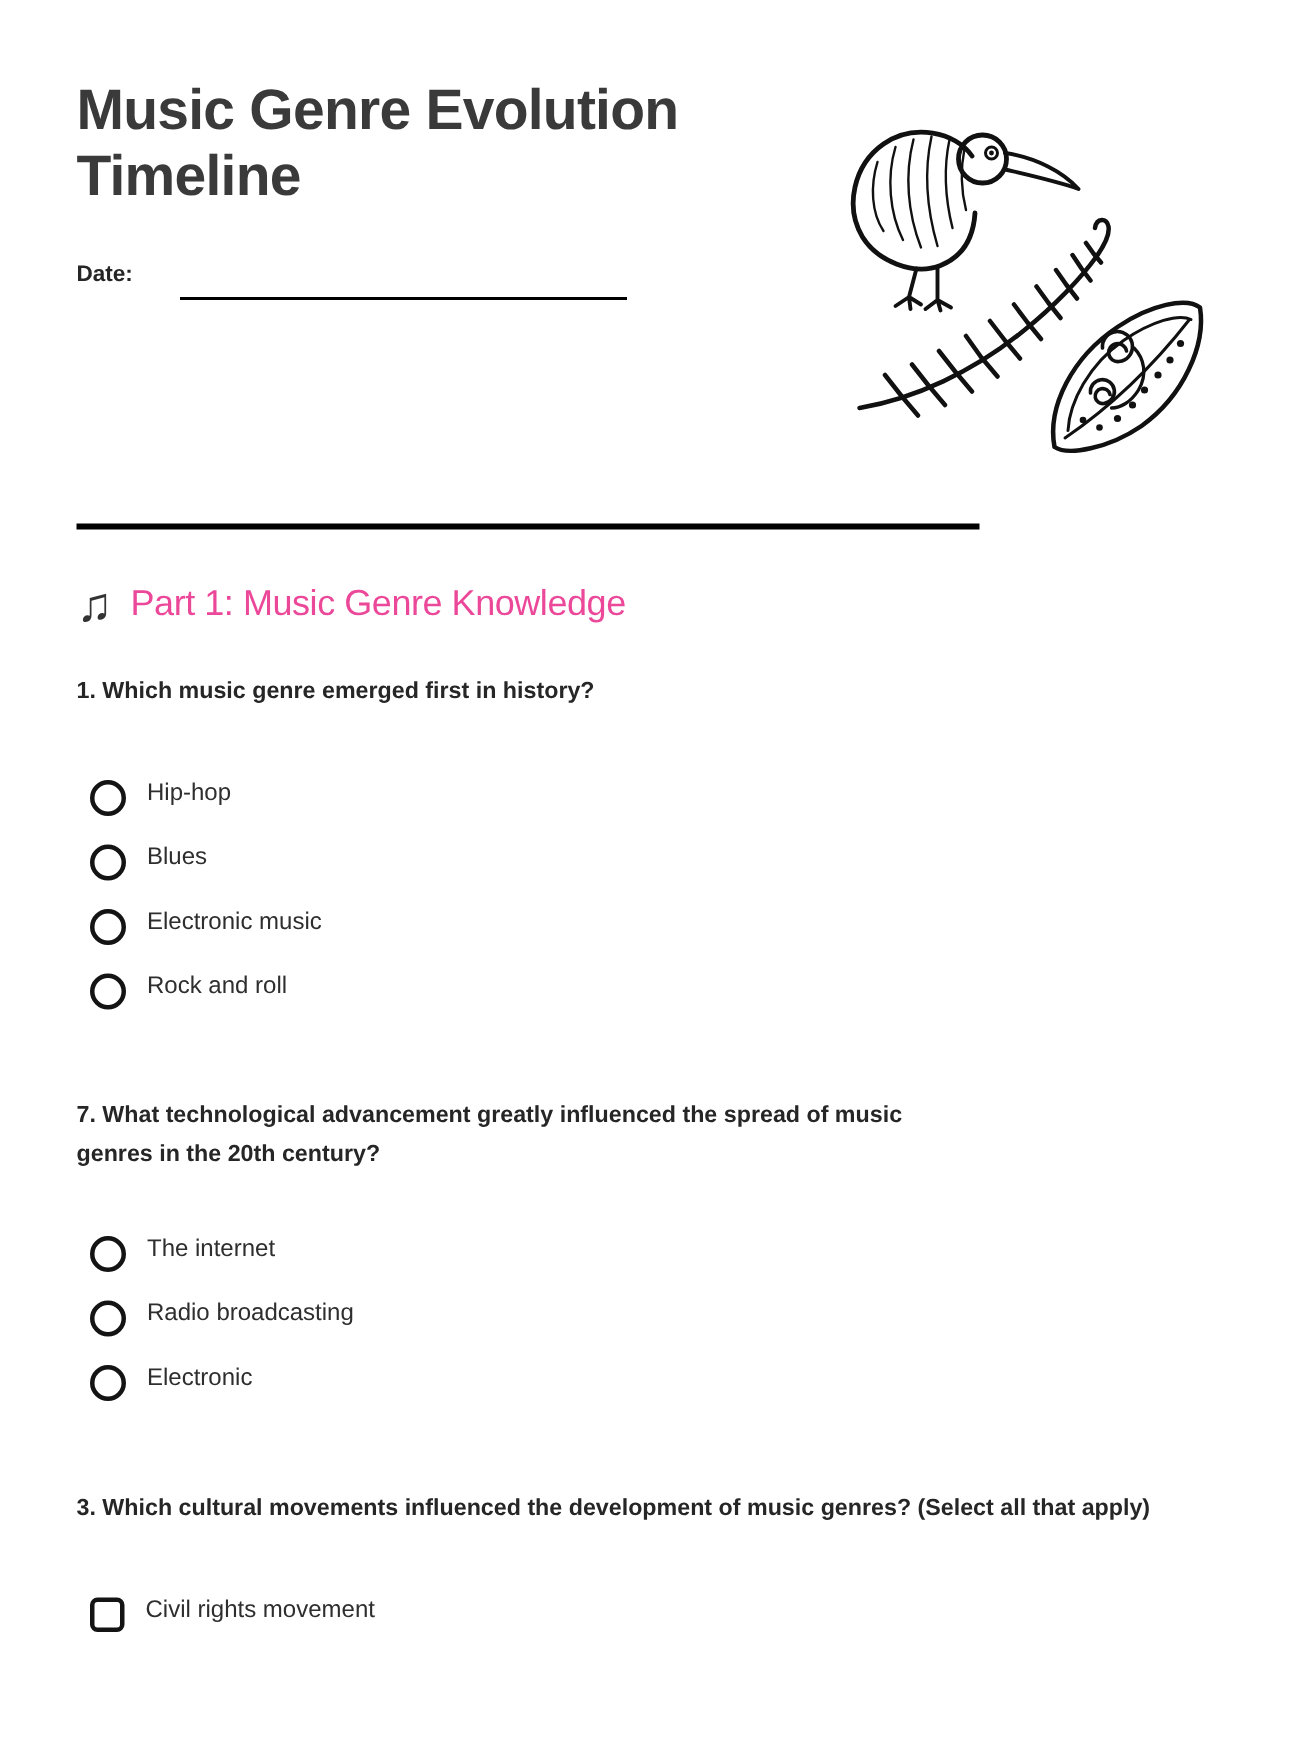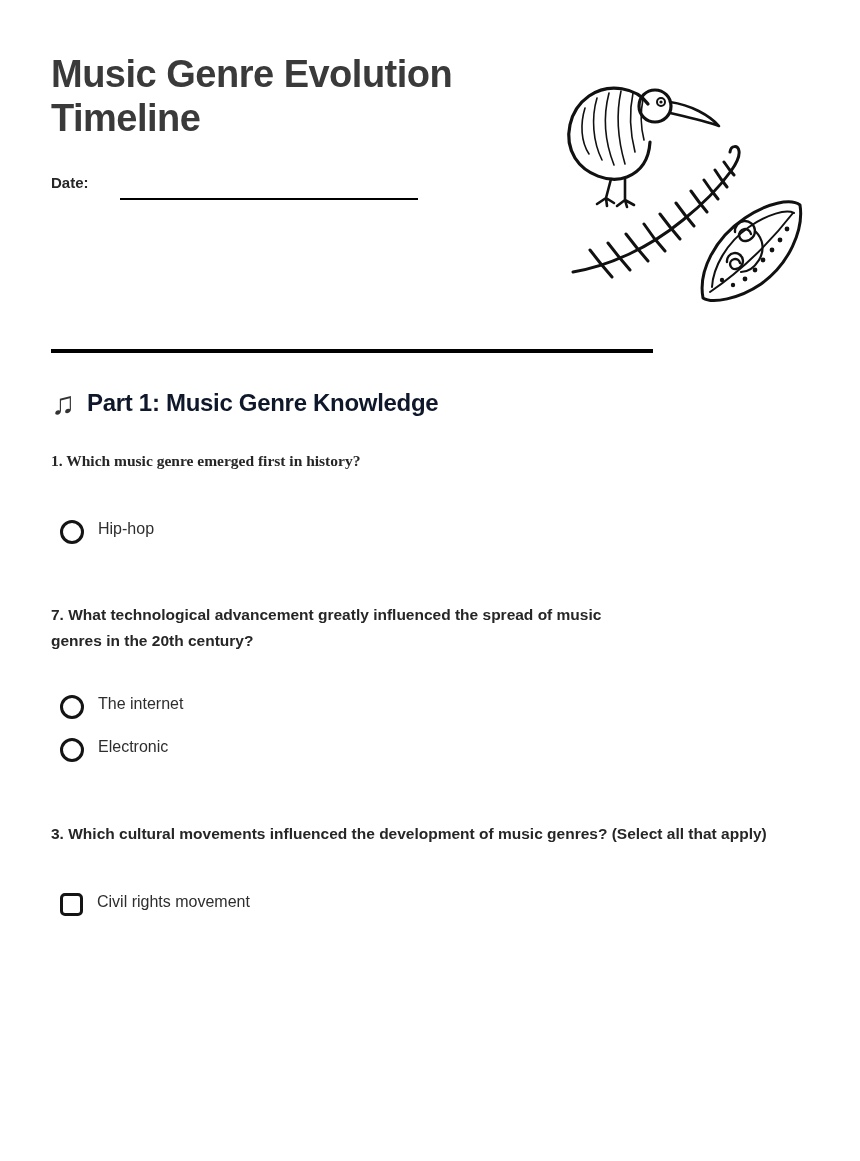--- a/index.html
+++ b/index.html
@@ -21,25 +21,25 @@
     font-size: 15px; color: #262626;
   }
   .illustration { position: absolute; top: 20px; left: 500px; width: 262px; height: 238px; }
 
   
   .divider { border-top: 4px solid #000; }
 
   
   .section-heading { display: flex; align-items: center; margin-top: 34px; }
   .music-note-icon { font-size: 32px; color: #333; margin-right: 12px; line-height: 1; }
-  .section-heading h2 { font-size: 24px; font-weight: 700; color: #0f172a; letter-spacing: -0.3px; }
+  .section-heading h2 { font-size: 24px; font-weight: 400; color: #ec4899; letter-spacing: -0.3px; }
 
   
   .question { font-size: 15.5px; font-weight: 700; color: #262626; line-height: 26px; }
-  .q1 { margin-top: 29px; font-family: Liberation Serif, serif; }
+  .q1 { margin-top: 29px; }
   .q2 { margin-top: 39px; max-width: 745px; }
   .q3 { margin-top: 40px; white-space: nowrap; }
   .options { margin-top: 46px; }
   .options.after-wrap { margin-top: 41px; }
   .option-row { display: flex; height: 43px; padding-left: 9px; }
   .radio {
     flex: 0 0 auto; width: 24px; height: 24px; border: 3px solid #141414;
     border-radius: 50%; background: #fff;
   }
   .checkbox {
@@ -118,27 +118,43 @@
     <span class="music-note-icon">♫</span>
     <h2>Part 1: Music Genre Knowledge</h2>
   </div>
 
   <p class="question q1">1. Which music genre emerged first in history?</p>
   <div class="options">
     <div class="option-row">
       <span class="radio"></span>
       <span class="option-label">Hip-hop</span>
     </div>
+    <div class="option-row">
+      <span class="radio"></span>
+      <span class="option-label">Blues</span>
+    </div>
+    <div class="option-row">
+      <span class="radio"></span>
+      <span class="option-label">Electronic music</span>
+    </div>
+    <div class="option-row">
+      <span class="radio"></span>
+      <span class="option-label">Rock and roll</span>
+    </div>
   </div>
 
   <p class="question q2">7. What technological advancement greatly influenced the spread of music genres in the 20th century?</p>
   <div class="options after-wrap">
     <div class="option-row">
       <span class="radio"></span>
       <span class="option-label">The internet</span>
+    </div>
+    <div class="option-row">
+      <span class="radio"></span>
+      <span class="option-label">Radio broadcasting</span>
     </div>
     <div class="option-row">
       <span class="radio"></span>
       <span class="option-label">Electronic</span>
     </div>
   </div>
 
   <p class="question q3">3. Which cultural movements influenced the development of music genres? (Select all that apply)</p>
   <div class="options">
     <div class="option-row">

